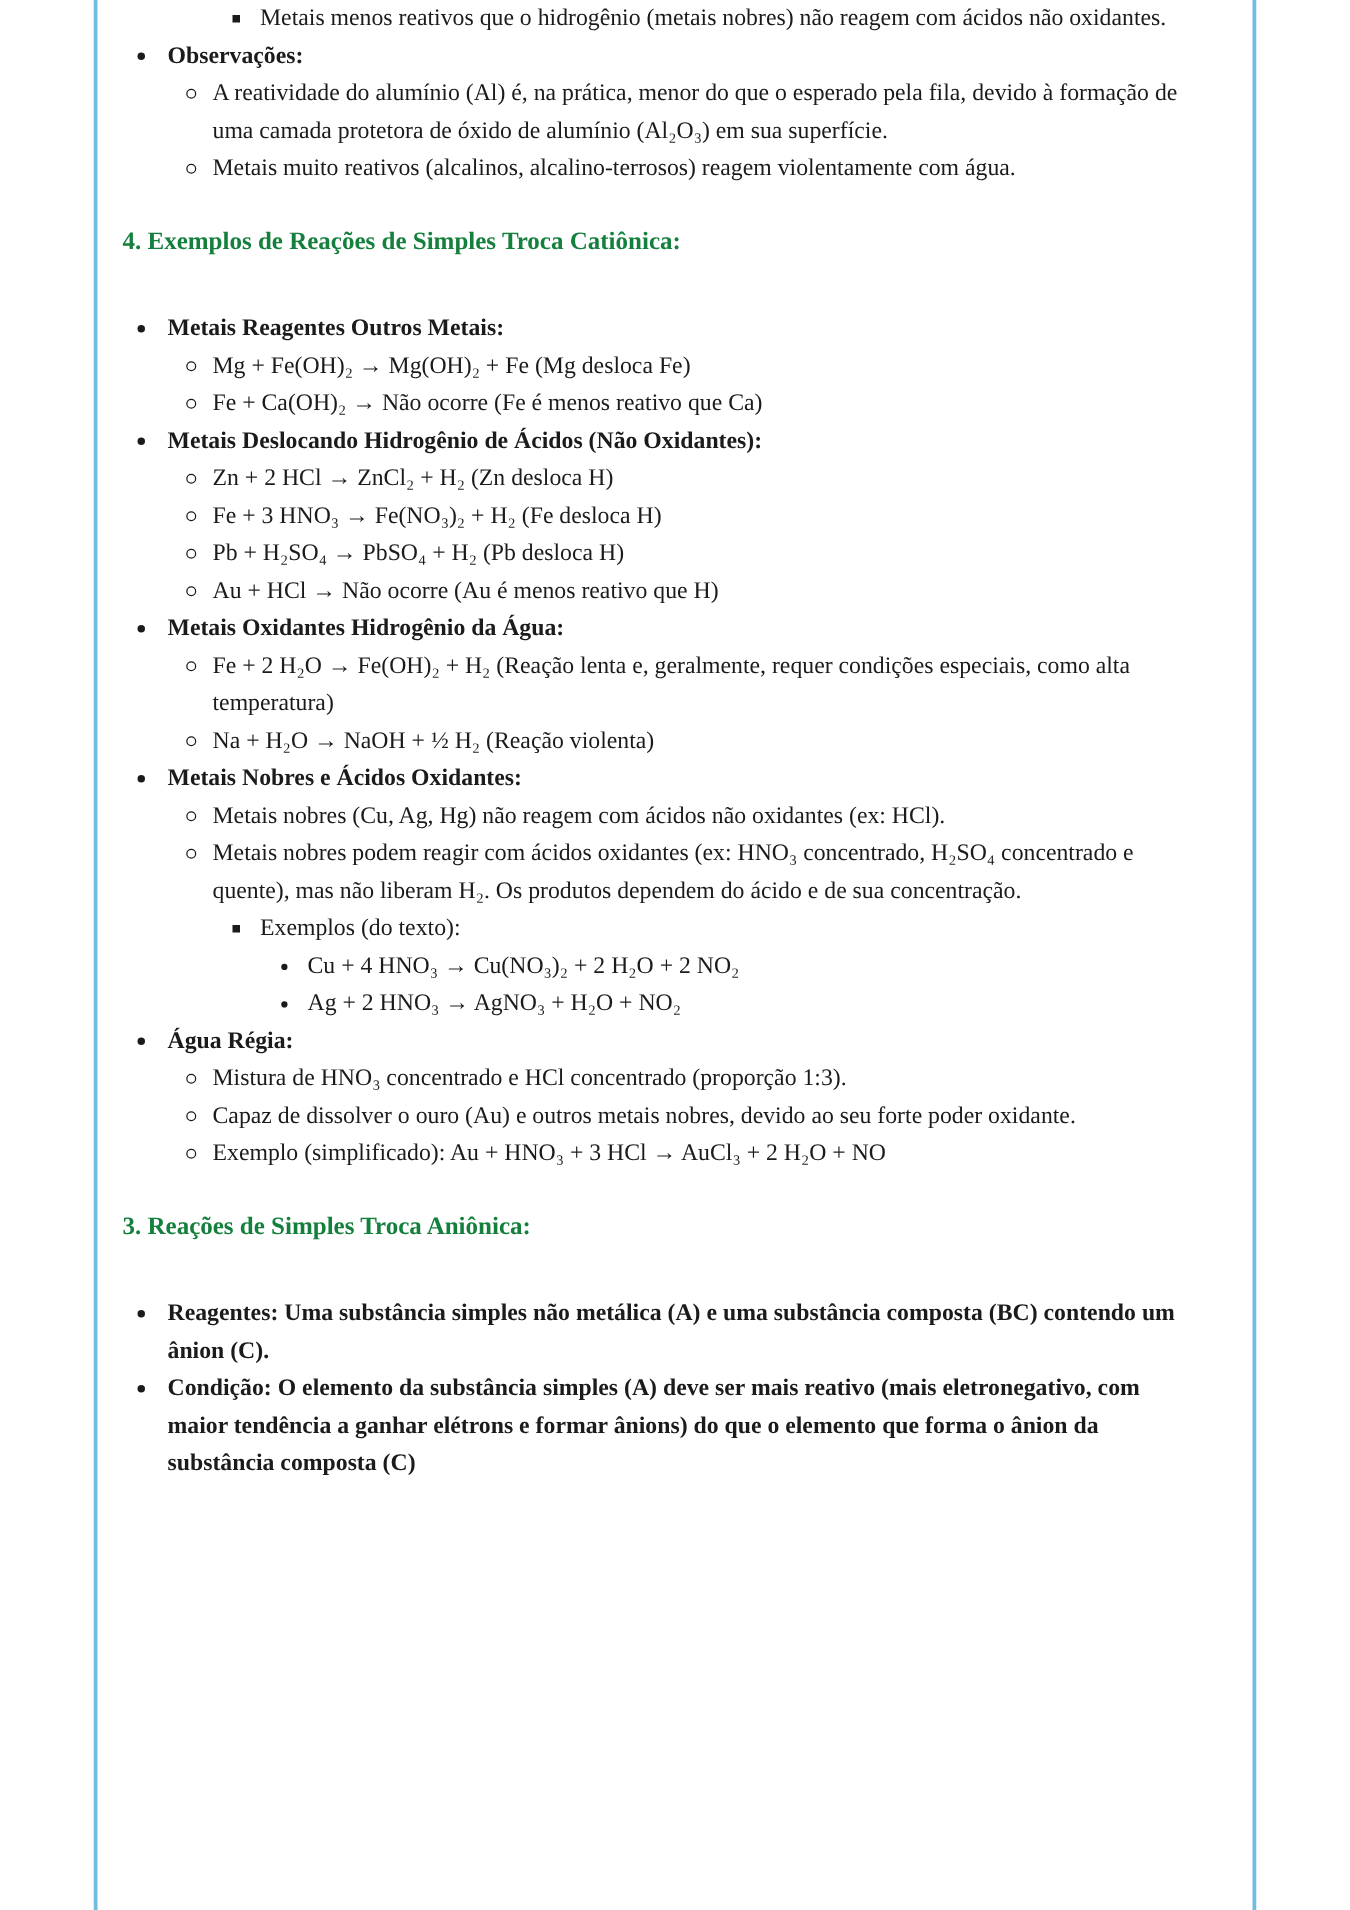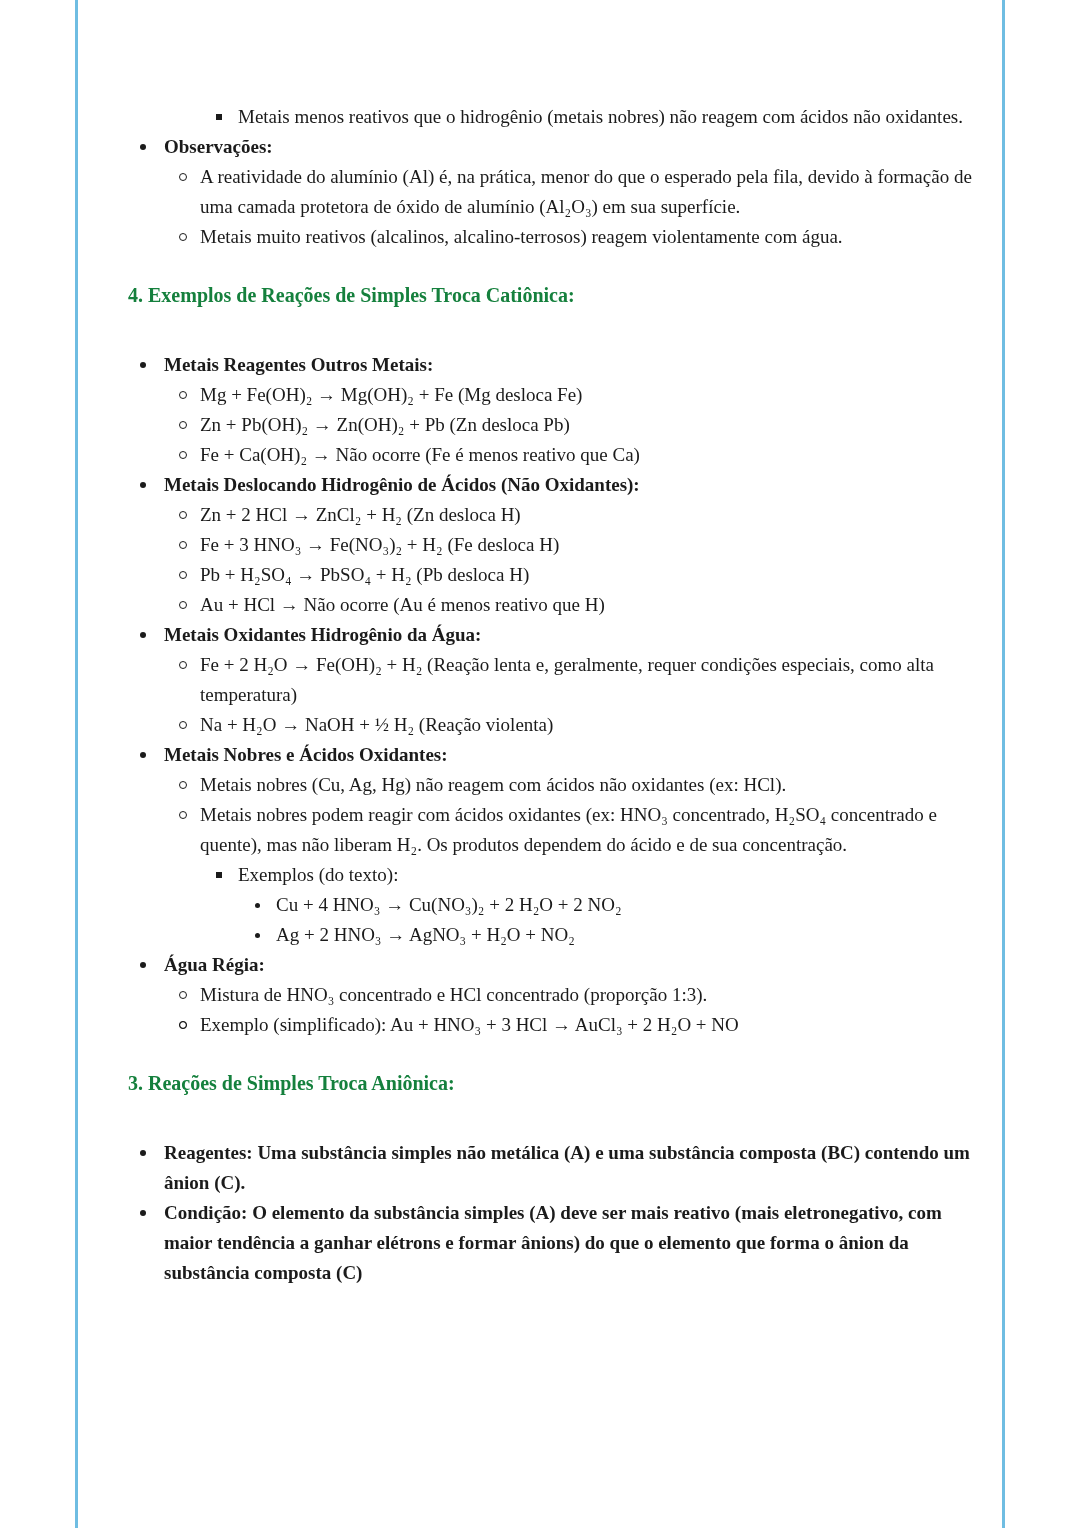--- a/index.html
+++ b/index.html
@@ -11,24 +11,23 @@
     overflow:hidden;
     position:relative;
   }
   .rule{
     position:absolute;top:0;bottom:0;width:3px;
   }
   .rule-left{left:75px;}
   .rule-right{left:1002px;}
   .content{
     position:absolute;
-    left:128px;
+    left:98px;
     width:860px;
     top:0;
-    padding-top:102px;
     font-size:19px;
     line-height:30px;
   }
   ul.doc-list{margin:0;padding:0;}
   .li{
     position:relative;
     list-style:none;
     margin:0;padding:0;
   }
   .lvl1{padding-left:36px;font-weight:bold;}
@@ -89,24 +88,20 @@
     <li class="li lvl1">
       <span class="marker m-disc"></span>
       <span class="txt">Metais Reagentes Outros Metais:</span>
     </li>
     <li class="li lvl2">
       <span class="marker m-circle"></span>
       <span class="txt">Mg + Fe(OH)₂ → Mg(OH)₂ + Fe (Mg desloca Fe)</span>
     </li>
     <li class="li lvl2">
       <span class="marker m-circle"></span>
-      <span class="txt">Zn + Pb(OH)₂ → Zn(OH)₂ + Pb (Zn desloca Pb)</span>
-    </li>
-    <li class="li lvl2">
-      <span class="marker m-circle"></span>
       <span class="txt">Fe + Ca(OH)₂ → Não ocorre (Fe é menos reativo que Ca)</span>
     </li>
     <li class="li lvl1">
       <span class="marker m-disc"></span>
       <span class="txt">Metais Deslocando Hidrogênio de Ácidos (Não Oxidantes):</span>
     </li>
     <li class="li lvl2">
       <span class="marker m-circle"></span>
       <span class="txt">Zn + 2 HCl → ZnCl₂ + H₂ (Zn desloca H)</span>
     </li>
@@ -161,20 +156,21 @@
     <li class="li lvl1">
       <span class="marker m-disc"></span>
       <span class="txt">Água Régia:</span>
     </li>
     <li class="li lvl2">
       <span class="marker m-circle"></span>
       <span class="txt">Mistura de HNO₃ concentrado e HCl concentrado (proporção 1:3).</span>
     </li>
     <li class="li lvl2">
       <span class="marker m-circle"></span>
+      <span class="txt">Capaz de dissolver o ouro (Au) e outros metais nobres, devido ao seu forte poder oxidante.</span>
     </li>
     <li class="li lvl2">
       <span class="marker m-circle"></span>
       <span class="txt">Exemplo (simplificado): Au + HNO₃ + 3 HCl → AuCl₃ + 2 H₂O + NO</span>
     </li>
   </ul>
 
   <h2 class="doc-heading">3. Reações de Simples Troca Aniônica:</h2>
 
   <ul class="doc-list">

